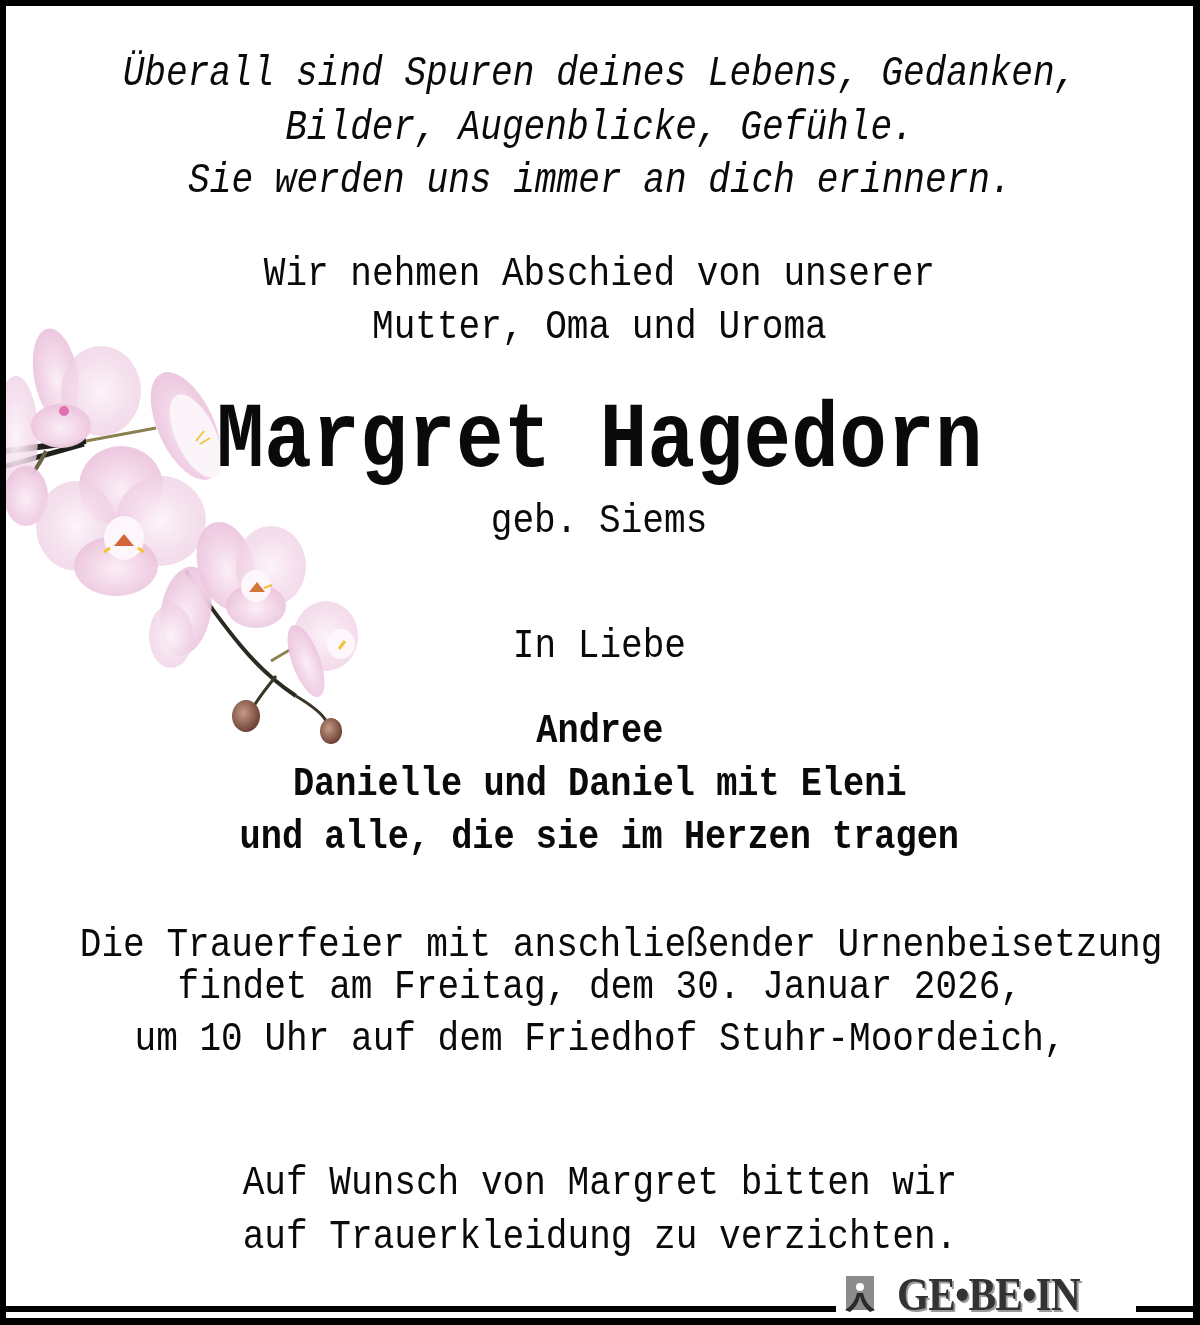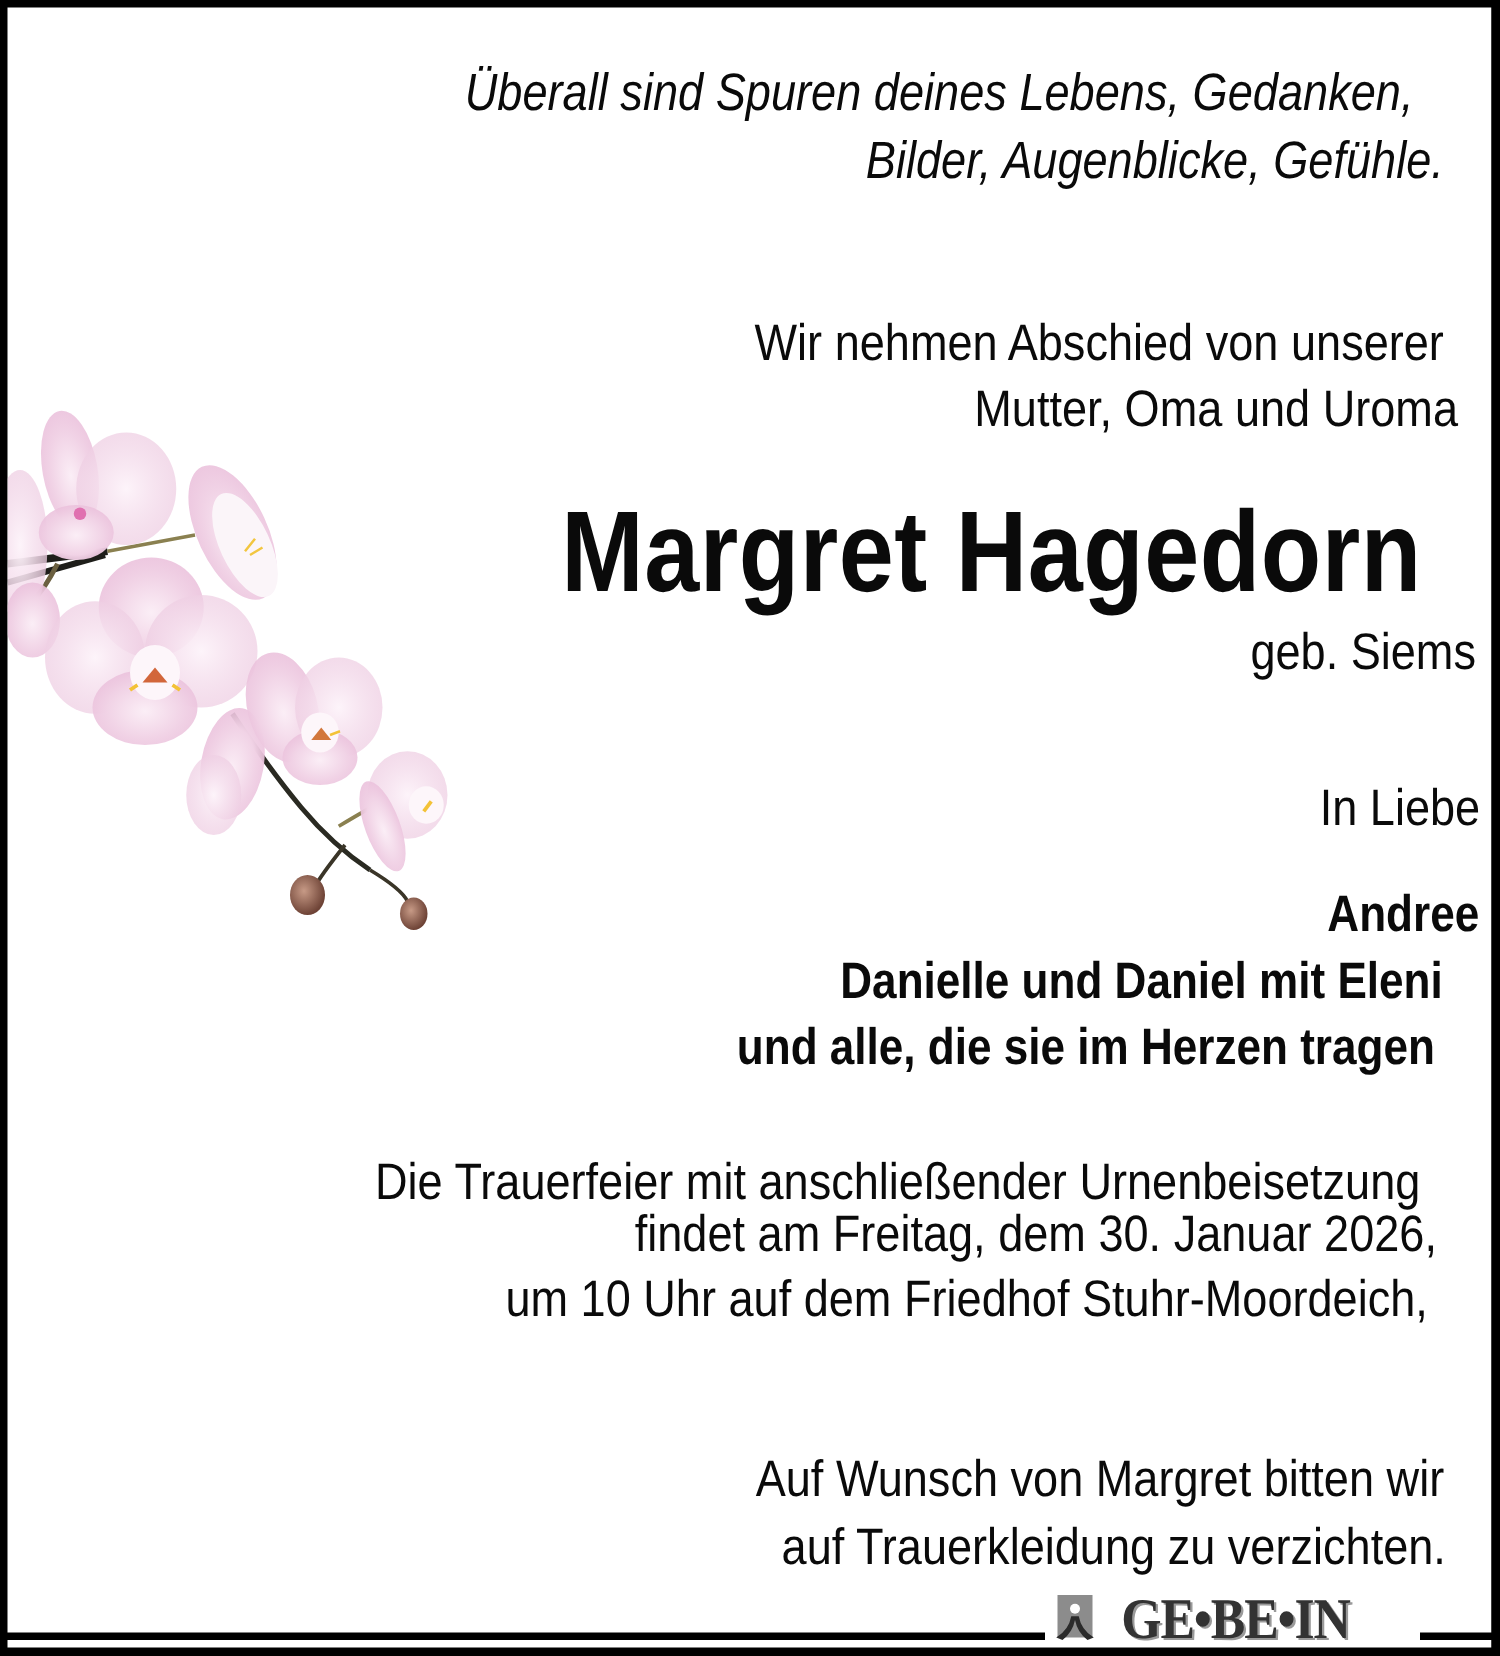--- a/index.html
+++ b/index.html
@@ -19,22 +19,22 @@
     top: 6px;
     width: 1187px;
     height: 1312px;
     background: #ffffff;
     overflow: hidden;
   }
   .line {
     position: absolute;
     left: 0;
     width: 1187px;
-    text-align: right;
-    font-family: Liberation Sans, sans-serif;
+    text-align: center;
+    font-family: Liberation Mono, monospace;
     color: #0a0a0a;
     white-space: nowrap;
     line-height: 1;
   }
   .line > span {
     display: inline-block;
     transform-origin: center center;
   }
   .poem > span {
     font-style: italic;
@@ -183,20 +183,21 @@
     <ellipse cx="300" cy="345" rx="14" ry="38" fill="url(#petal)" transform="rotate(-20 300 345)"></ellipse>
     <ellipse cx="335" cy="328" rx="14" ry="15" fill="#fdf6fa"></ellipse>
     <path d="M333 333 l6 -8" stroke="#f3c237" stroke-width="3"></path>
 
     <ellipse cx="240" cy="400" rx="14" ry="16" fill="url(#bud)"></ellipse>
     <ellipse cx="325" cy="415" rx="11" ry="13" fill="url(#bud)"></ellipse>
   </svg>
 
   <div class="line poem" style="top:47px;"><span>Überall sind Spuren deines Lebens, Gedanken,</span></div>
   <div class="line poem" style="top:101px;"><span>Bilder, Augenblicke, Gefühle.</span></div>
+  <div class="line poem" style="top:154px;"><span>Sie werden uns immer an dich erinnern.</span></div>
 
   <div class="line reg" style="top:248px;"><span>Wir nehmen Abschied von unserer</span></div>
   <div class="line reg" style="top:301px;"><span>Mutter, Oma und Uroma</span></div>
 
   <div class="line name" style="top:390px;"><span>Margret Hagedorn</span></div>
 
   <div class="line reg" style="top:495px;"><span>geb. Siems</span></div>
 
 
   <div class="line reg" style="top:620px;"><span>In Liebe</span></div>

